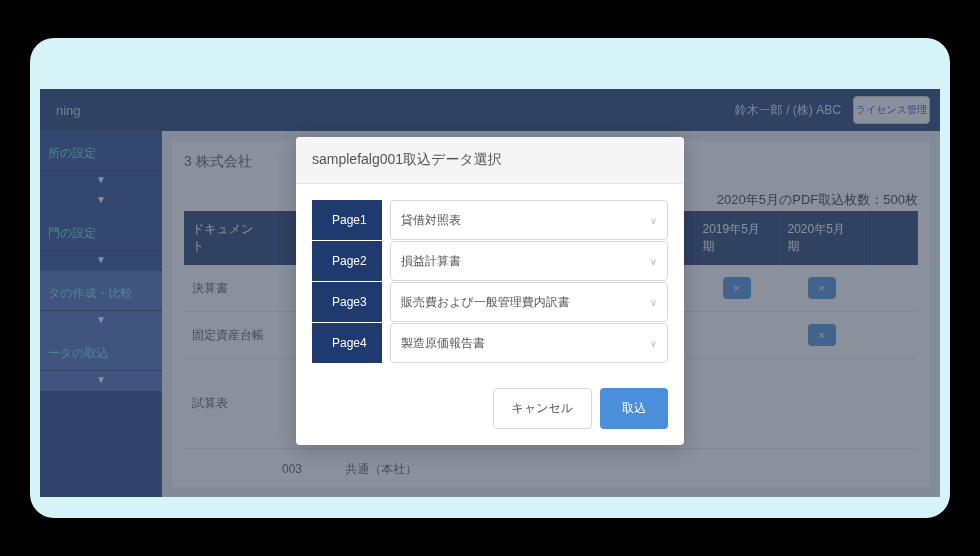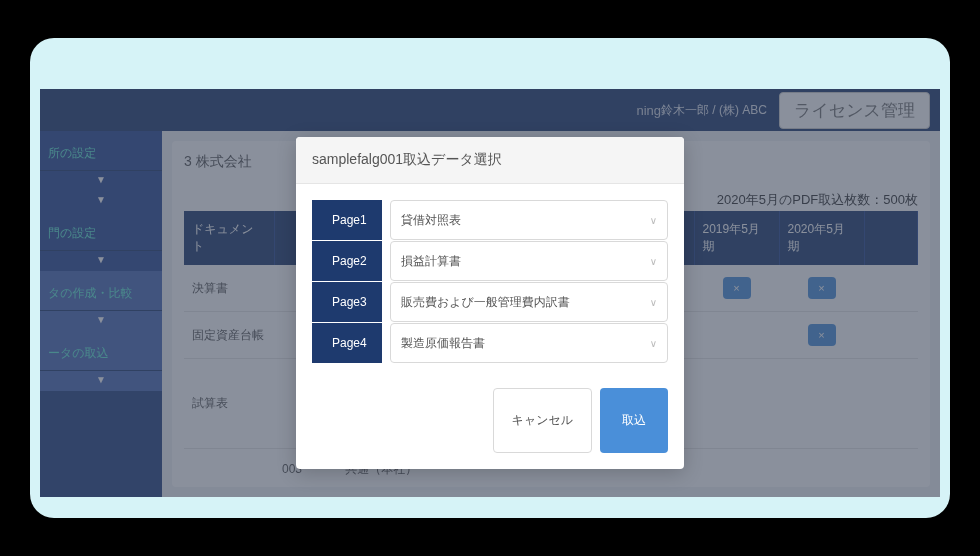--- a/index.html
+++ b/index.html
@@ -30,35 +30,35 @@
       background: #f0f2f5;
       position: relative;
       overflow: hidden;
       margin-top: 30px;
     }
     .header-bar {
       height: 42px;
       background: #1e3a6e;
       display: flex;
       align-items: center;
-      justify-content: flex-end;
+      justify-content: space-between;
       padding: 0 10px;
       color: #fff;
       font-size: 13px;
     }
     .header-left { color: #d0d5e0; margin-left: 6px; }
     .header-right { display: flex; align-items: center; gap: 12px; }
     .user-name { color: #e0e5f0; font-size: 12px; }
     .license-btn {
       background: #fff;
-      color: #737373;
+      color: #1d4ed8;
       border: 1px solid #ccc;
-      padding: 6px 14px;
-      border-radius: 4px;
-      font-size: 17px;
+      padding: 6px 2px;
+      border-radius: 4px;
+      font-size: 10px;
       cursor: pointer;
     }
     .body-area {
       display: flex;
       height: calc(100% - 42px);
     }
     .sidebar {
       width: 122px;
       background: #234181;
       display: flex;
@@ -204,21 +204,21 @@
     .btn-cancel {
       padding: 8px 18px;
       border: 1px solid #d9d9d9;
       background: #fff;
       border-radius: 4px;
       font-size: 12px;
       color: #555;
       cursor: pointer;
     }
     .btn-primary {
-      padding: 24px 22px;
+      padding: 12px 22px;
       border: none;
       background: #4a8fd9;
       color: #fff;
       border-radius: 4px;
       font-size: 12px;
       cursor: pointer;
     }
   </style>
 </head>
 <body>

